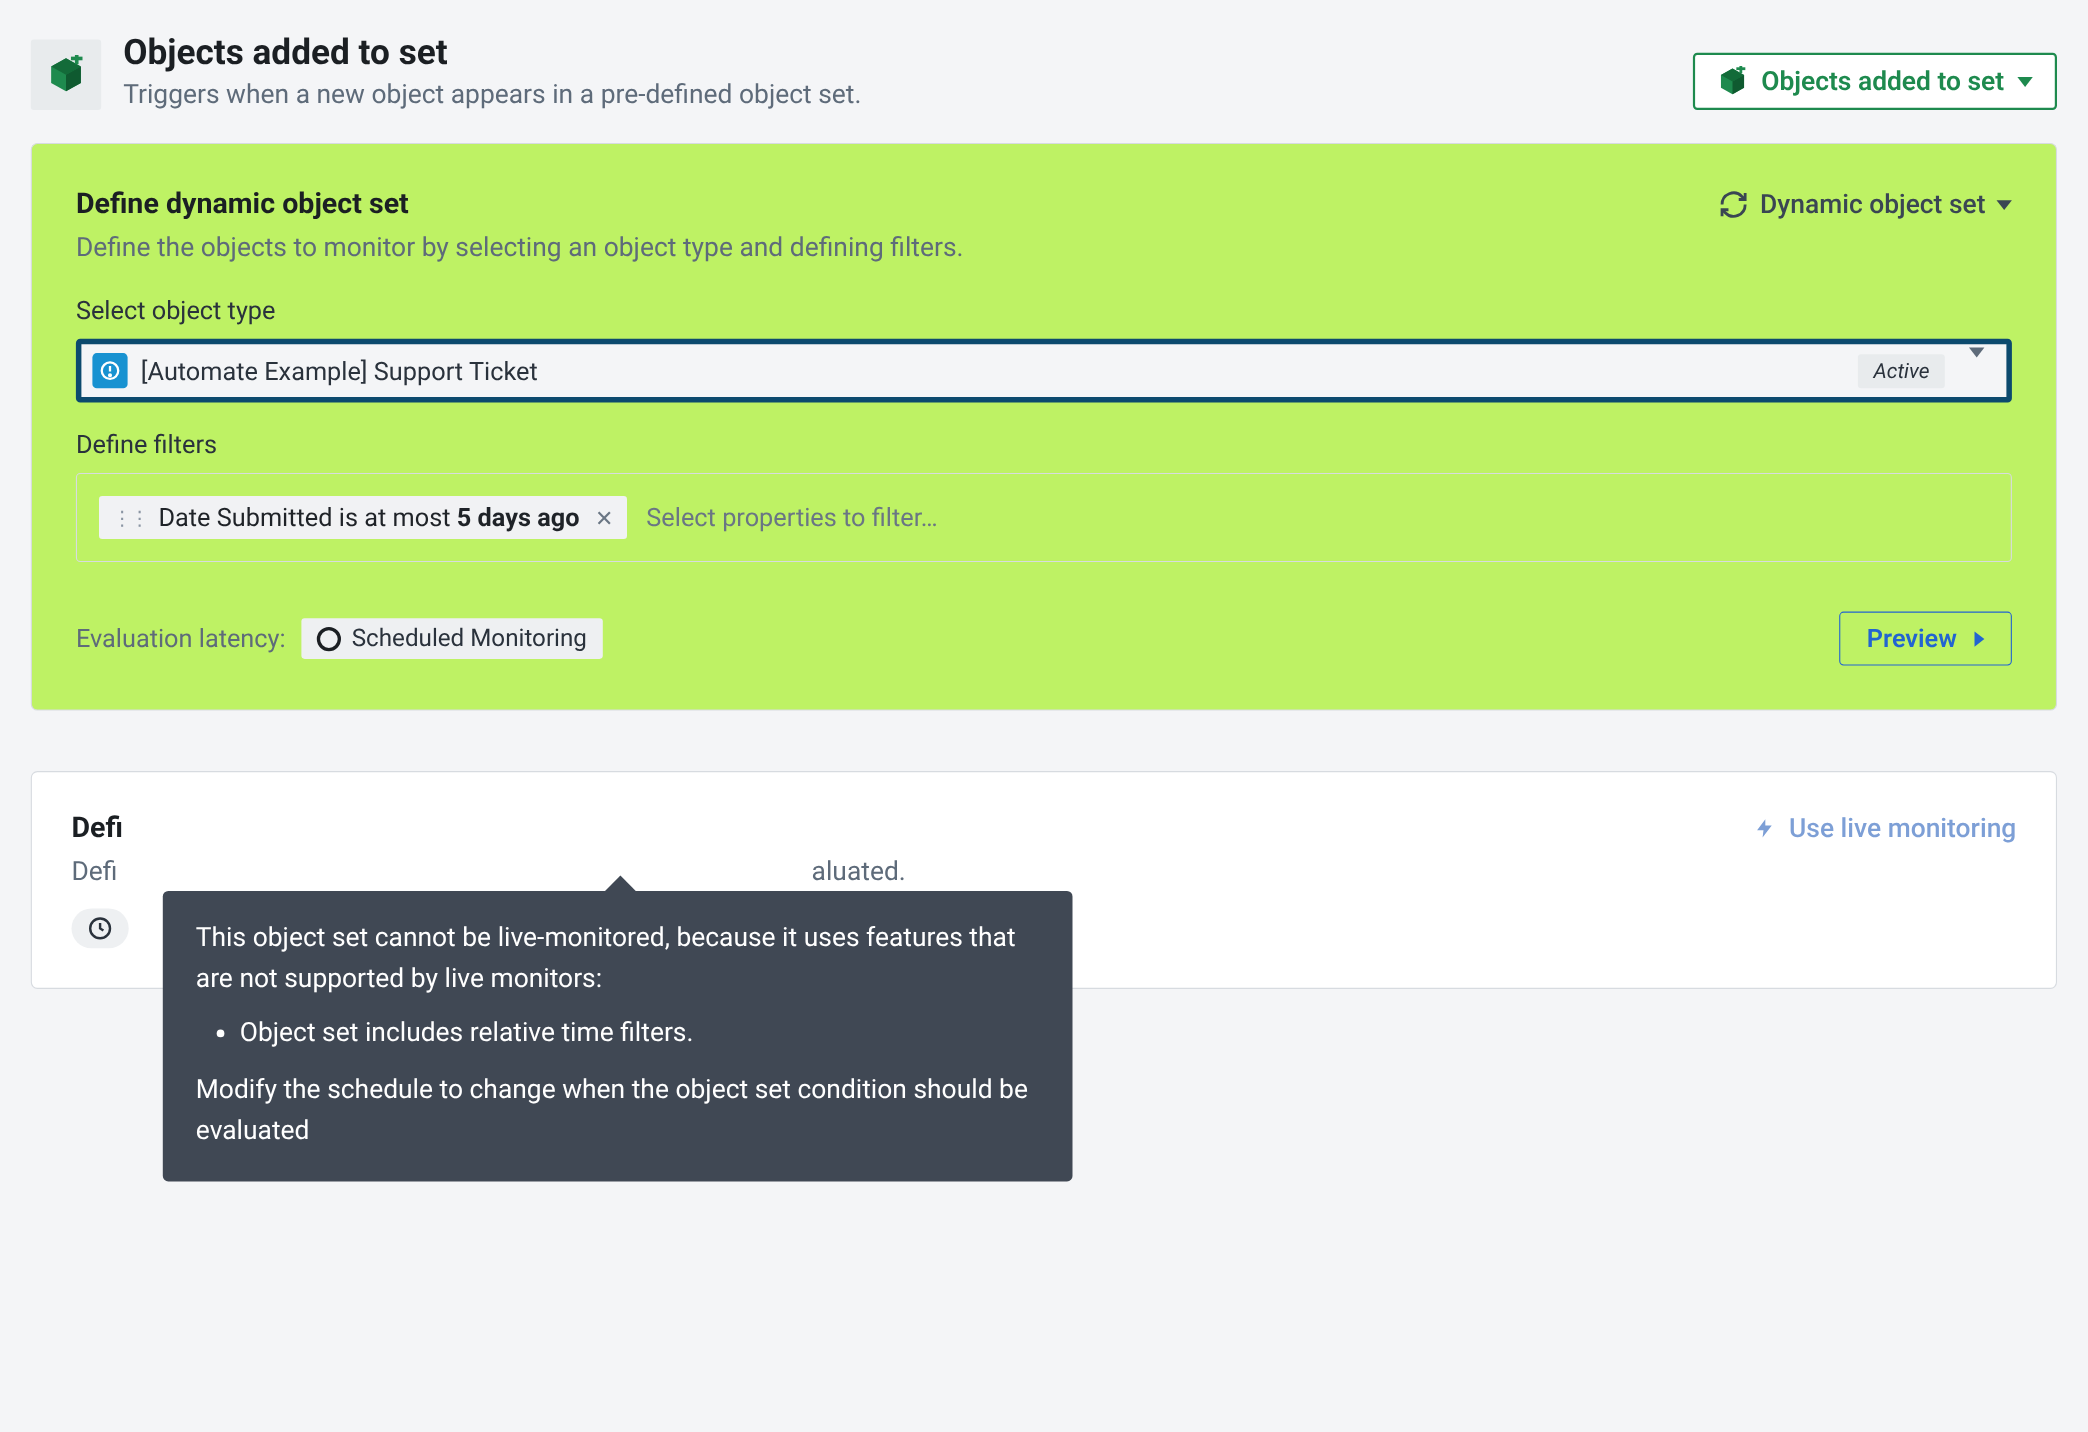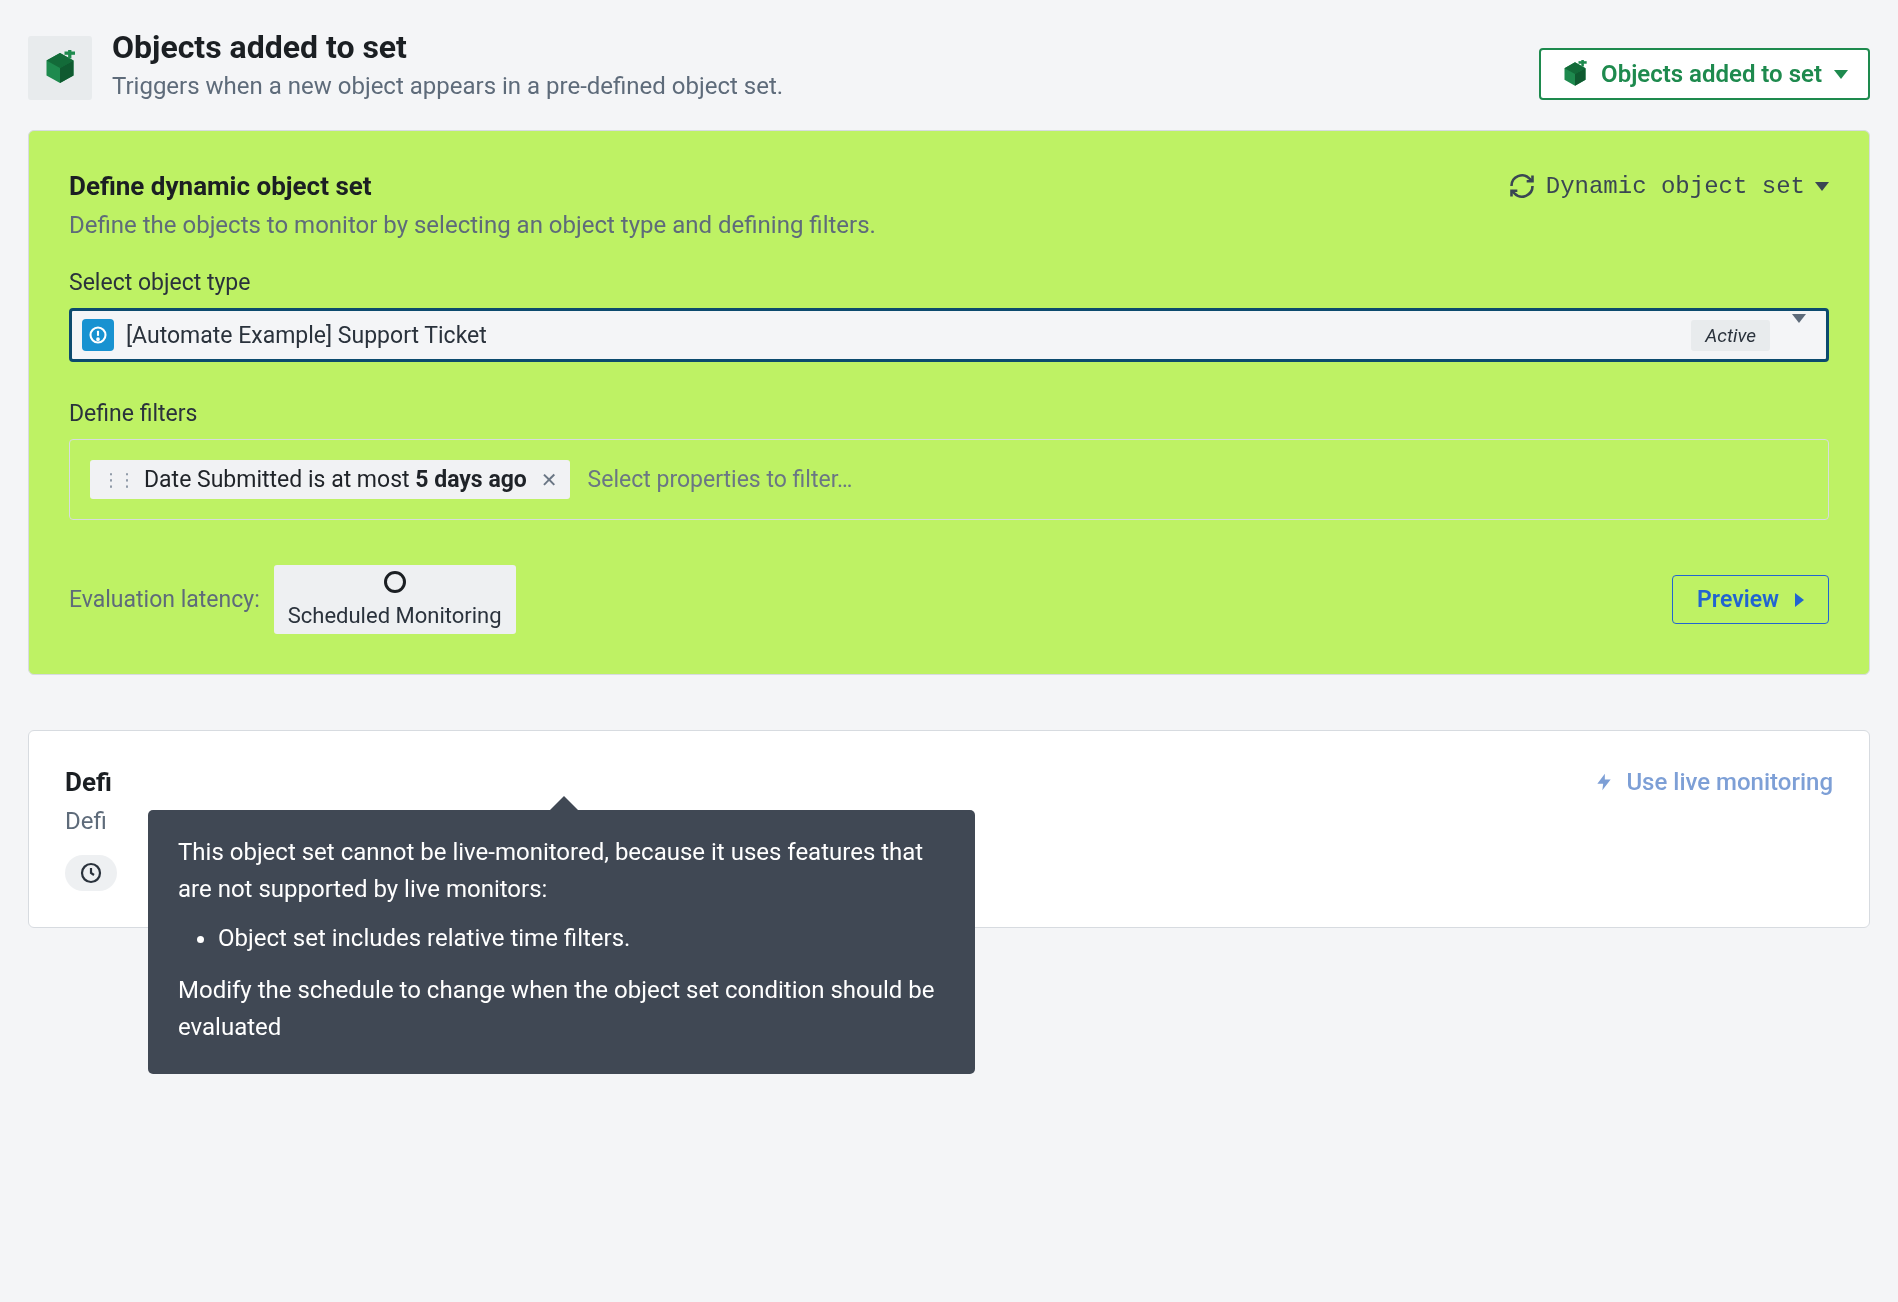--- a/index.html
+++ b/index.html
@@ -75,43 +75,42 @@
   }
   .section-head-spacer { flex: 1; }
   .section-dropdown {
     display: flex;
     align-items: center;
     gap: 10px;
     color: #3a4653;
     font-size: 24px;
     font-weight: 500;
     cursor: pointer;
-    font-family: Liberation Mono, monospace;
   }
   .section-desc {
     font-size: 24px;
     color: #5e6b7a;
     margin-bottom: 30px;
   }
 
   .field-label {
     font-size: 23px;
     color: #2a323c;
     margin-bottom: 12px;
   }
 
   .object-type-row {
     display: flex;
     align-items: center;
     background: #f4f5f7;
-    border: 3px solid #0c4a6e;
+    border: 5px solid #0c4a6e;
     border-radius: 4px;
     padding: 8px 10px;
     gap: 12px;
-    margin-bottom: 38px;
+    margin-bottom: 25px;
   }
   .obj-icon {
     width: 32px;
     height: 32px;
     background: #1892d1;
     border-radius: 4px;
     display: flex;
     align-items: center;
     justify-content: center;
   }
@@ -181,21 +180,20 @@
   .eval-badge {
     display: inline-flex;
     align-items: center;
     gap: 10px;
     background: #eef0f2;
     padding: 6px 14px;
     border-radius: 3px;
     font-size: 22px;
     color: #2a323c;
     position: relative;
-    flex-direction: column;
   }
   .eval-badge .circle {
     width: 22px;
     height: 22px;
     border: 3px solid #1b1f23;
     border-radius: 50%;
   }
   .footer-spacer { flex: 1; }
   .preview-btn {
     display: flex;

